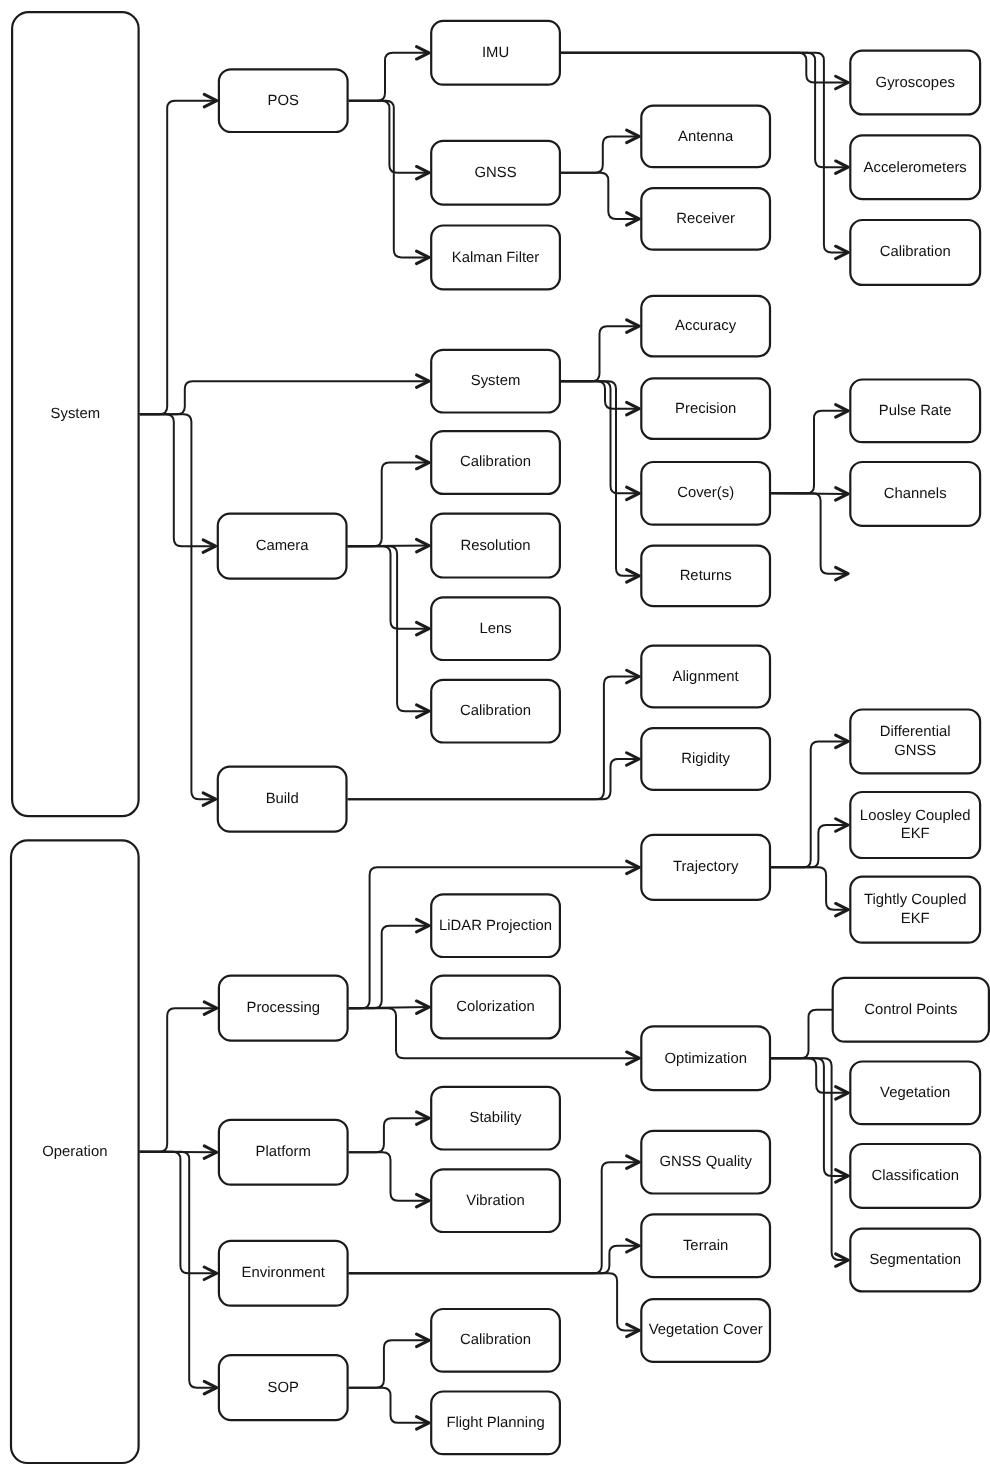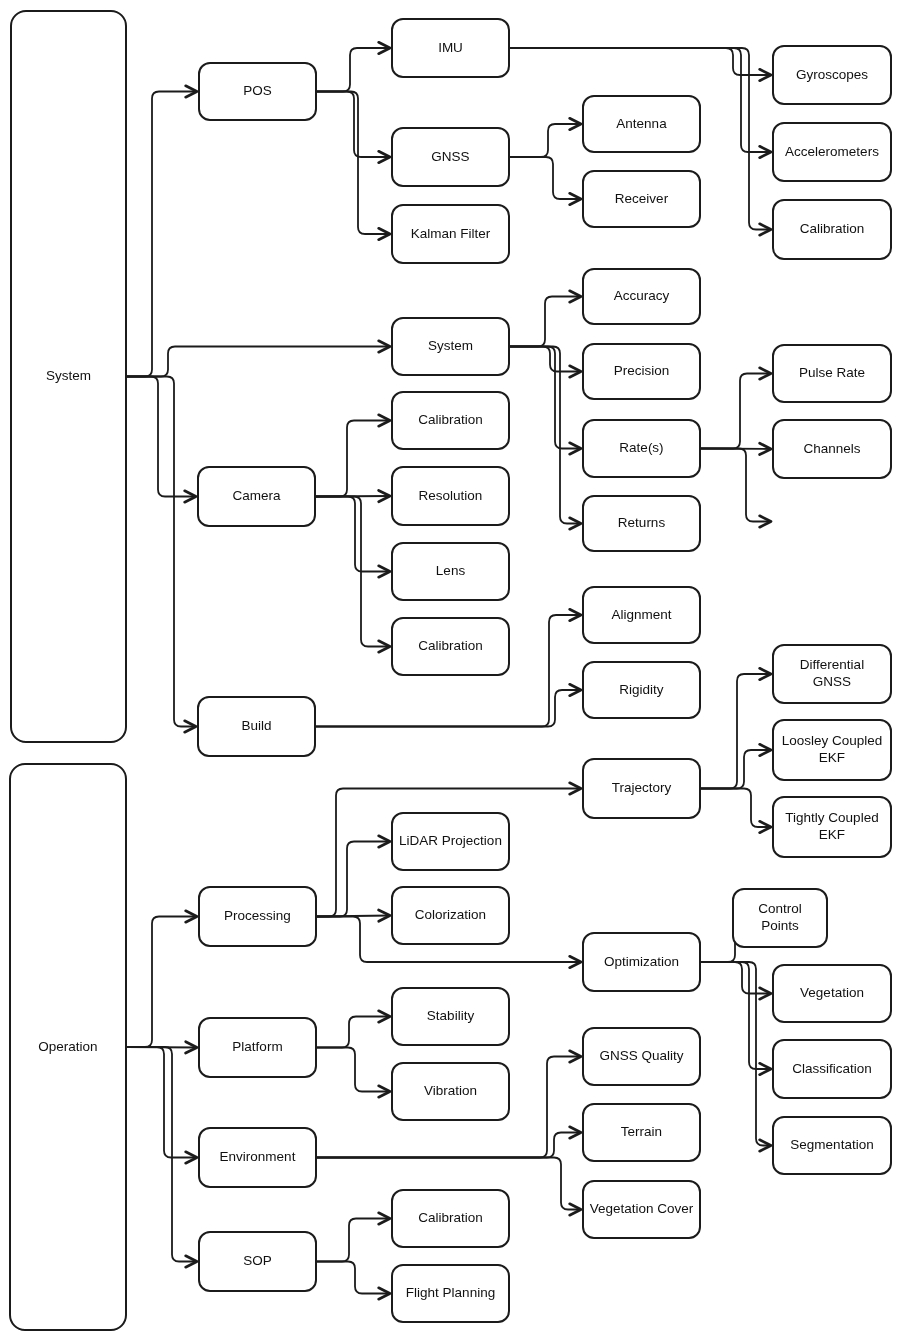--- a/index.html
+++ b/index.html
@@ -104,21 +104,21 @@
   <div class="node" style="left:582px;top:95px;width:119px;height:58px">Antenna</div>
   <div class="node" style="left:582px;top:170px;width:119px;height:58px">Receiver</div>
 
   <div class="node" style="left:772px;top:45px;width:120px;height:60px">Gyroscopes</div>
   <div class="node" style="left:772px;top:122px;width:120px;height:60px">Accelerometers</div>
   <div class="node" style="left:772px;top:199px;width:120px;height:61px">Calibration</div>
 
   <div class="node" style="left:391px;top:317px;width:119px;height:59px">System</div>
   <div class="node" style="left:582px;top:268px;width:119px;height:57px">Accuracy</div>
   <div class="node" style="left:582px;top:343px;width:119px;height:57px">Precision</div>
-  <div class="node" style="left:582px;top:419px;width:119px;height:59px">Rate(s)</div>
+  <div class="node" style="left:582px;top:419px;width:119px;height:59px">Cover(s)</div>
   <div class="node" style="left:582px;top:495px;width:119px;height:57px">Returns</div>
 
   <div class="node" style="left:772px;top:344px;width:120px;height:59px">Pulse Rate</div>
   <div class="node" style="left:772px;top:419px;width:120px;height:60px">Channels</div>
 
   <div class="node" style="left:391px;top:391px;width:119px;height:59px">Calibration</div>
   <div class="node" style="left:391px;top:466px;width:119px;height:60px">Resolution</div>
   <div class="node" style="left:391px;top:542px;width:119px;height:59px">Lens</div>
   <div class="node" style="left:391px;top:617px;width:119px;height:59px">Calibration</div>
 
@@ -132,21 +132,21 @@
 
   <div class="node" style="left:391px;top:812px;width:119px;height:59px">LiDAR Projection</div>
   <div class="node" style="left:391px;top:886px;width:119px;height:59px">Colorization</div>
   <div class="node" style="left:582px;top:758px;width:119px;height:61px">Trajectory</div>
   <div class="node" style="left:582px;top:932px;width:119px;height:60px">Optimization</div>
 
   <div class="node" style="left:772px;top:644px;width:120px;height:60px">Differential GNSS</div>
   <div class="node" style="left:772px;top:719px;width:120px;height:62px">Loosley Coupled EKF</div>
   <div class="node" style="left:772px;top:796px;width:120px;height:62px">Tightly Coupled EKF</div>
 
-  <div class="node" style="left:732px;top:888px;width:96px;height:60px">Control Points</div>
+  <div class="node" style="left:756px;top:888px;width:144px;height:60px">Control Points</div>
   <div class="node" style="left:772px;top:964px;width:120px;height:59px">Vegetation</div>
   <div class="node" style="left:772px;top:1039px;width:120px;height:60px">Classification</div>
   <div class="node" style="left:772px;top:1116px;width:120px;height:59px">Segmentation</div>
 
   <div class="node" style="left:391px;top:987px;width:119px;height:59px">Stability</div>
   <div class="node" style="left:391px;top:1062px;width:119px;height:59px">Vibration</div>
 
   <div class="node" style="left:582px;top:1027px;width:119px;height:59px">GNSS Quality</div>
   <div class="node" style="left:582px;top:1103px;width:119px;height:59px">Terrain</div>
   <div class="node" style="left:582px;top:1180px;width:119px;height:59px">Vegetation Cover</div>

